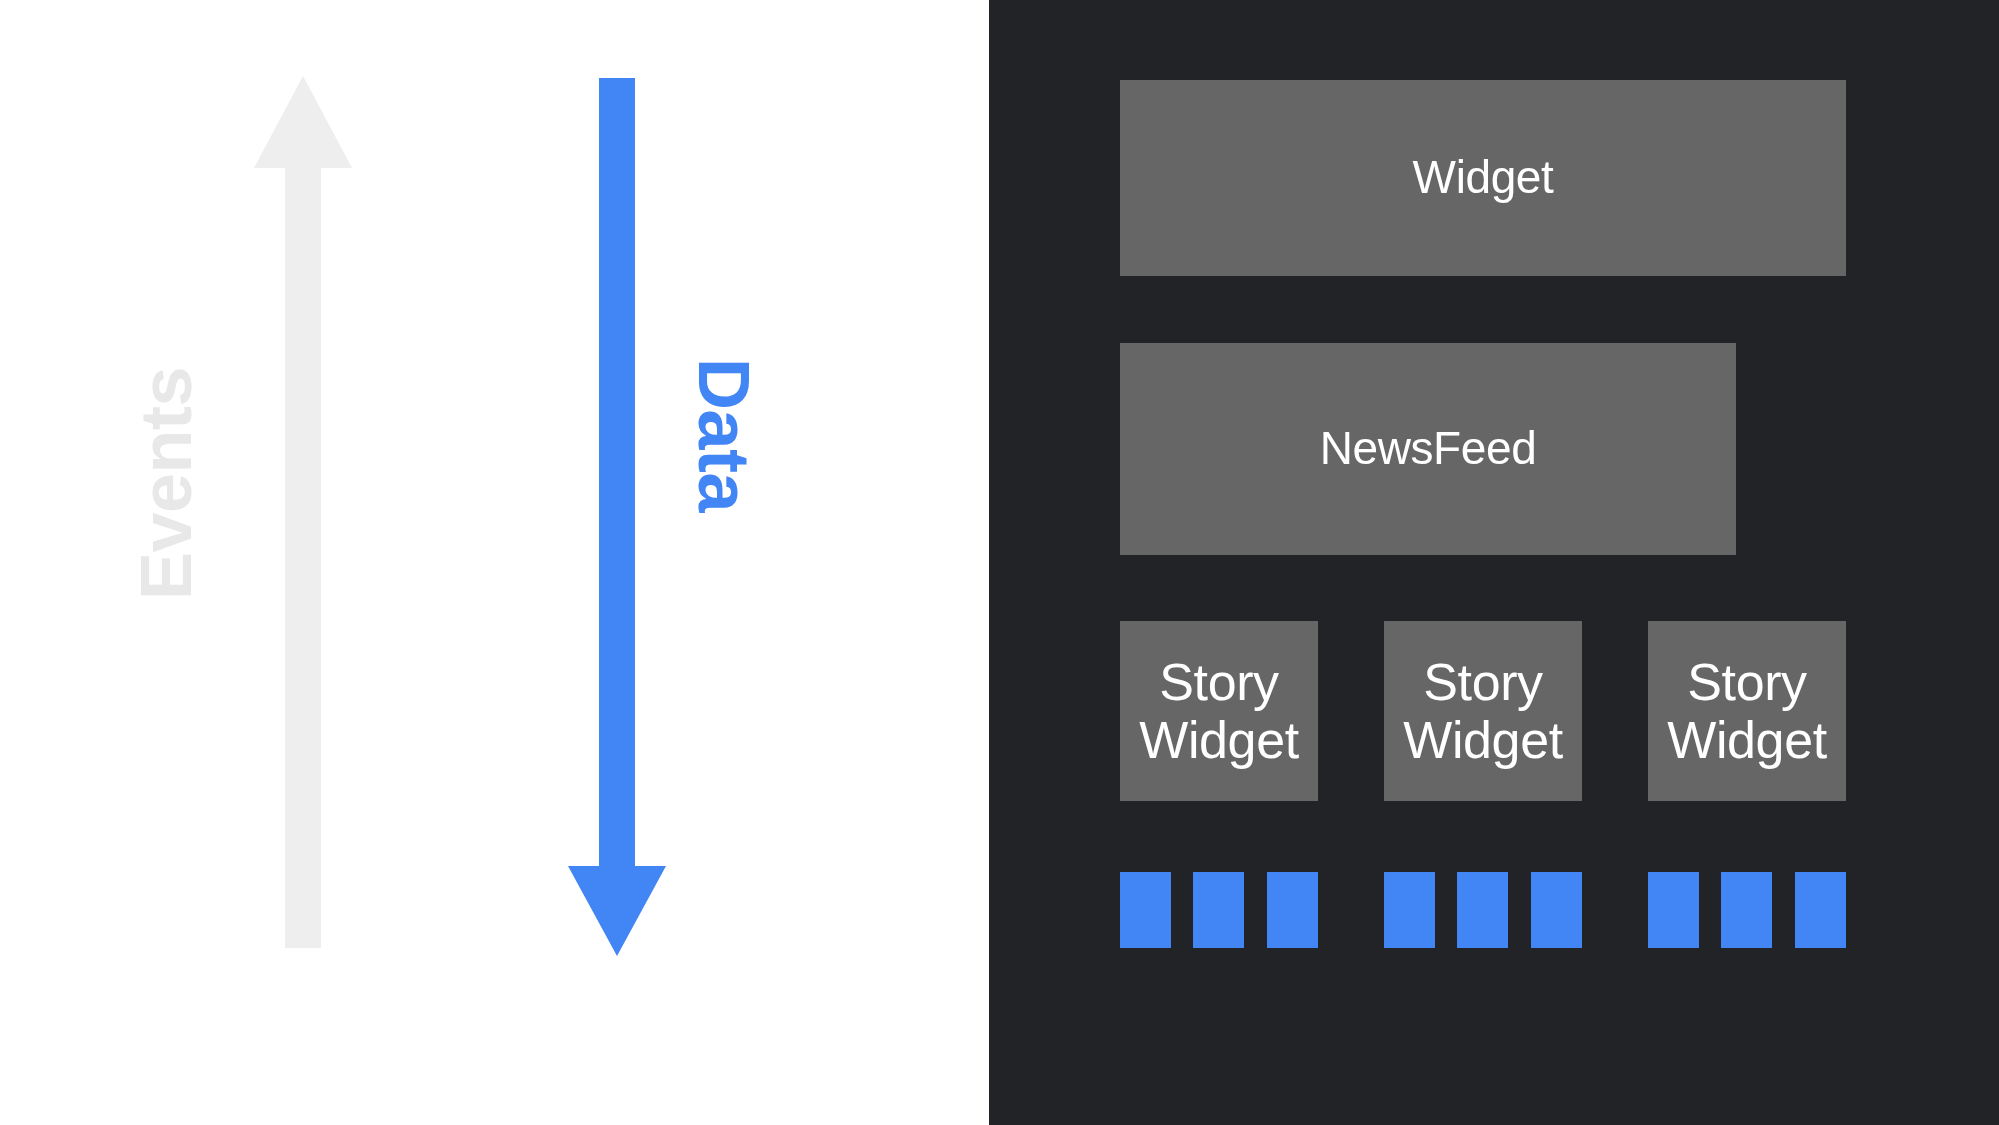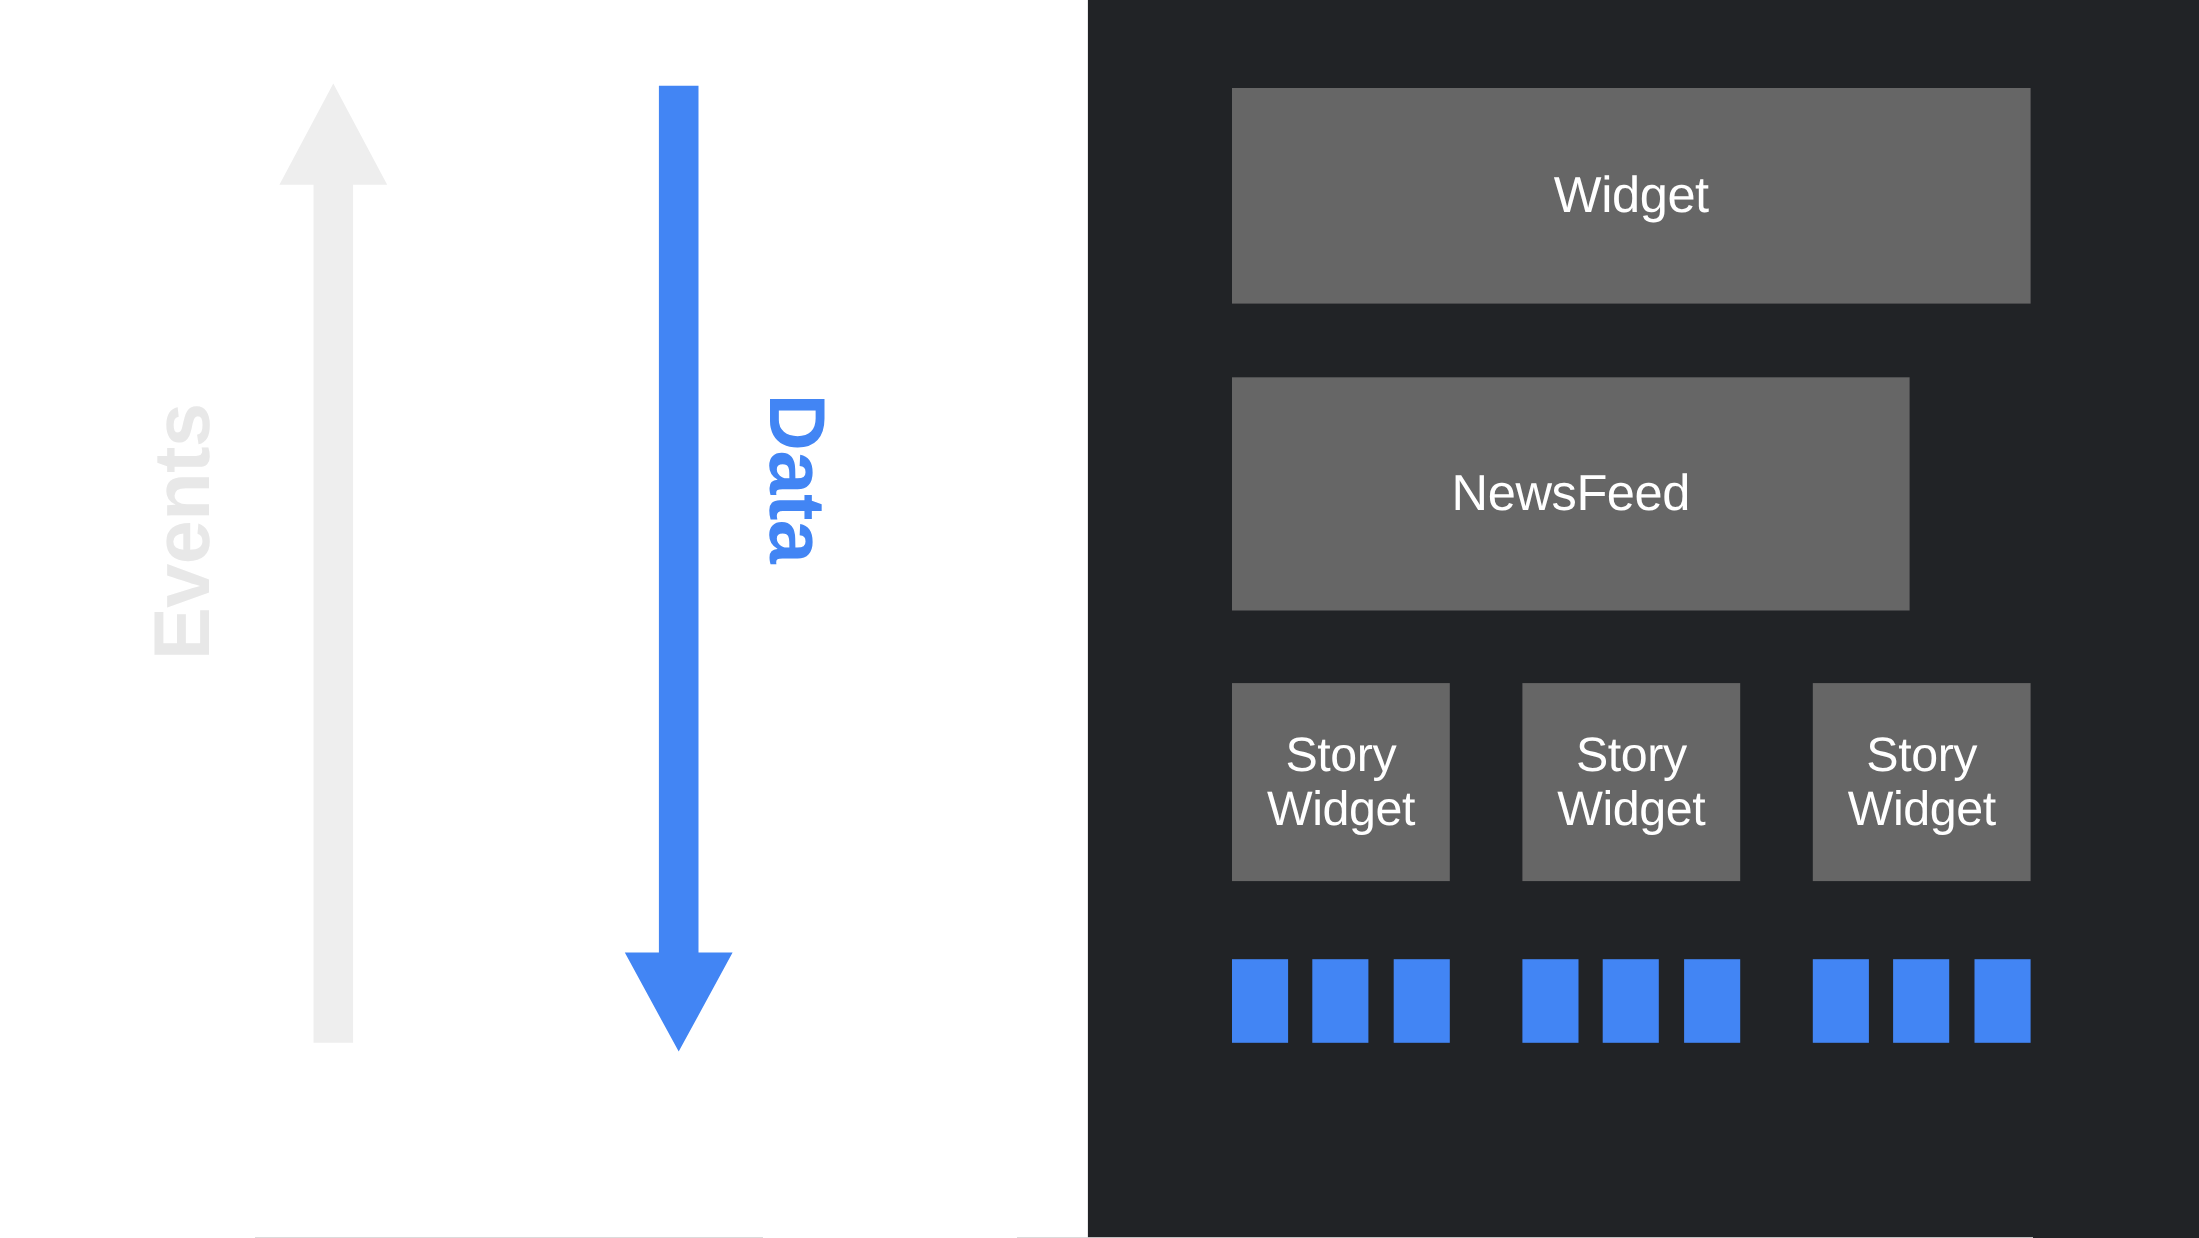--- a/index.html
+++ b/index.html
@@ -87,21 +87,21 @@
   }
 
   #screen-box   { left: 131px;  top: 80px;  width: 726px; height: 196px; }
   #newsfeed-box { left: 131px;  top: 343px; width: 616px; height: 212px; }
 
   .story-box { top: 621px; width: 198px; height: 180px; }
   #story-box-0 { left: 131px; }
   #story-box-1 { left: 395px; }
   #story-box-2 { left: 659px; }
 
-  .story-label { font-size: 44px; }
+  .story-label { font-size: 52px; }
 
   .leaf-row { position: absolute; top: 872px; height: 76px; }
   #leaf-row-0 { left: 131px; width: 198px; }
   #leaf-row-1 { left: 395px; width: 198px; }
   #leaf-row-2 { left: 659px; width: 198px; }
 
   .leaf-bar {
     position: absolute;
     top: 0;
     width: 51px;

